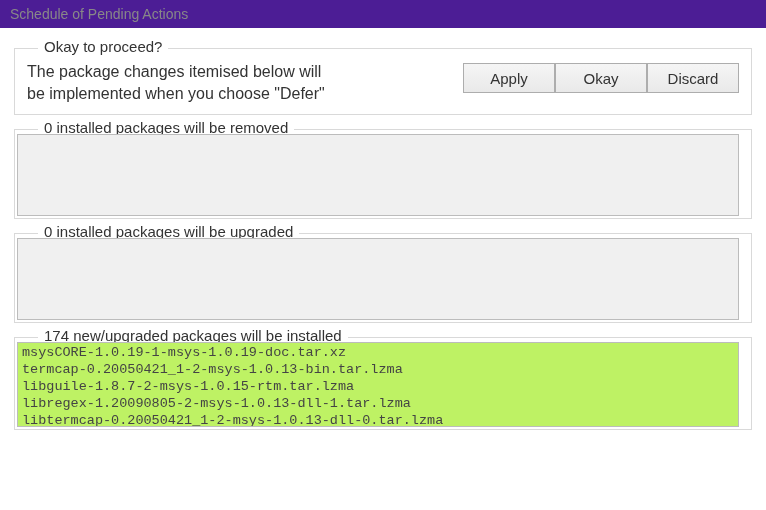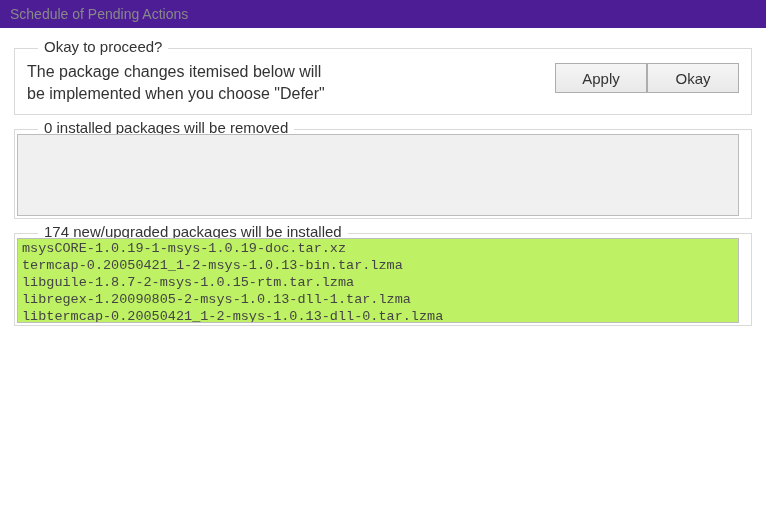--- a/index.html
+++ b/index.html
@@ -105,31 +105,38 @@
   <div class="groupbox">
     <div class="groupbox-legend">Okay to proceed?</div>
     <div class="proceed-row">
       <div class="proceed-text">
         <span>The package changes itemised below will</span><br>
         <span>be implemented when you choose "Defer"</span>
       </div>
       <div class="button-row">
         <button class="btn">Apply</button>
         <button class="btn">Okay</button>
+        <button class="btn">Discard</button>
       </div>
     </div>
   </div>
 
   <div class="groupbox section">
     <div class="groupbox-legend">0 installed packages will be removed</div>
     <div class="list-wrap">
       <div class="list-box" id="remove-list"></div>
     </div>
   </div>
 
+  <div class="groupbox section">
+    <div class="groupbox-legend">0 installed packages will be upgraded</div>
+    <div class="list-wrap">
+      <div class="list-box" id="upgrade-list"></div>
+    </div>
+  </div>
 
   <div class="groupbox section">
     <div class="groupbox-legend">174 new/upgraded packages will be installed</div>
     <div class="list-wrap">
       <div class="list-box tall white-bg" id="install-list">msysCORE-1.0.19-1-msys-1.0.19-doc.tar.xz
 termcap-0.20050421_1-2-msys-1.0.13-bin.tar.lzma
 libguile-1.8.7-2-msys-1.0.15-rtm.tar.lzma
 libregex-1.20090805-2-msys-1.0.13-dll-1.tar.lzma
 libtermcap-0.20050421_1-2-msys-1.0.13-dll-0.tar.lzma
 libpopt-1.15-2-msys-1.0.13-dll-0.tar.lzma</div>

